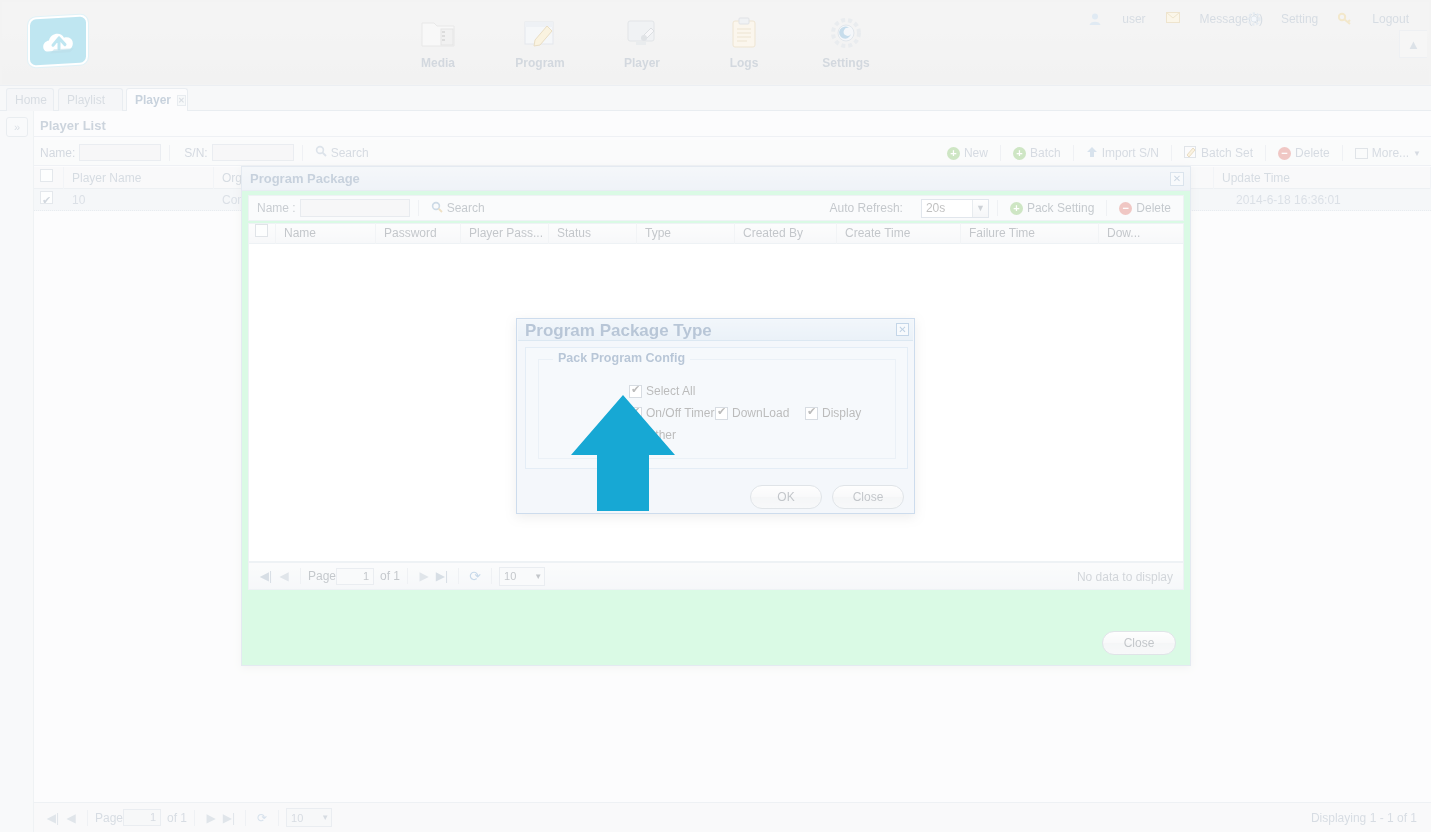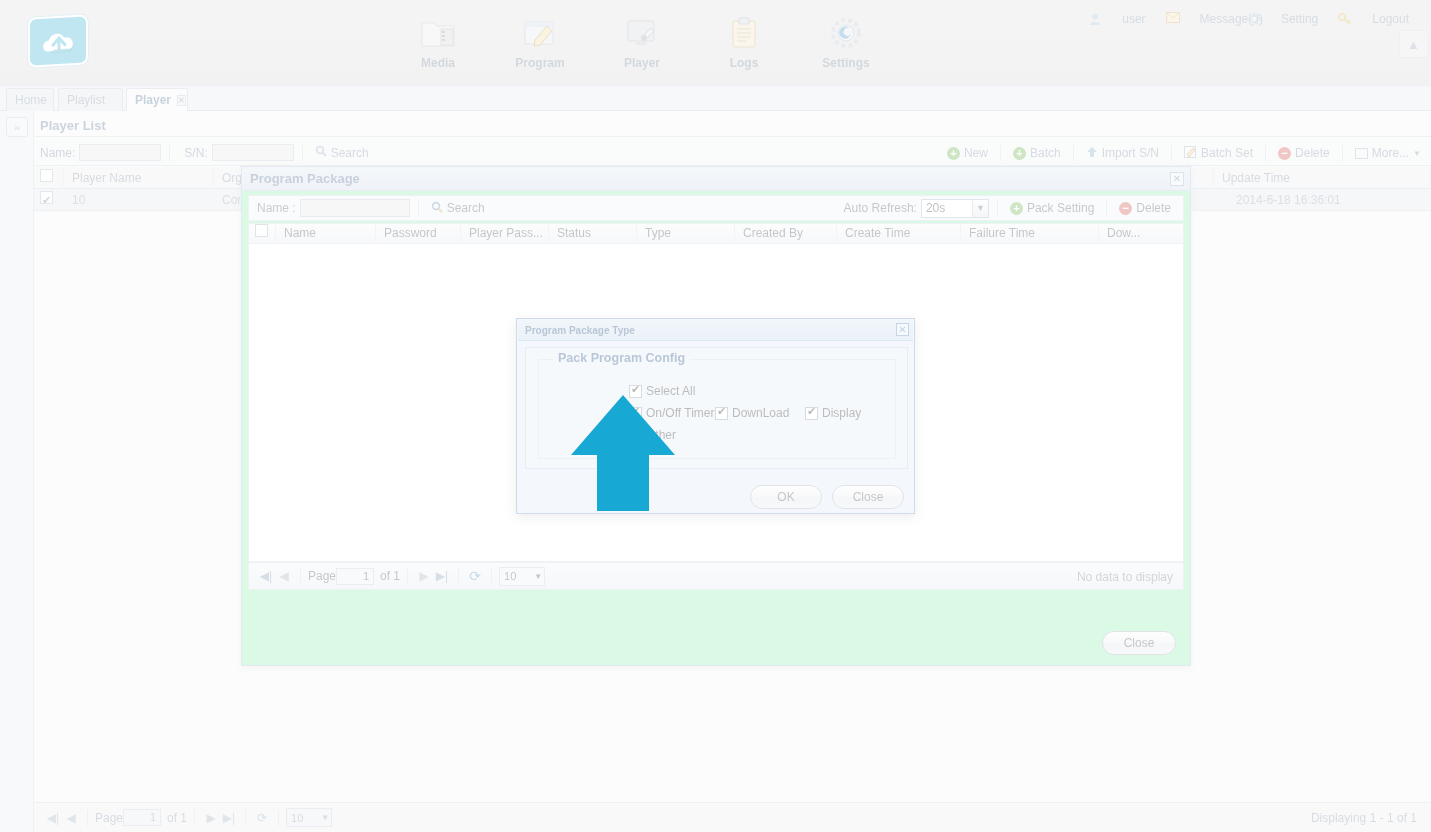--- a/index.html
+++ b/index.html
@@ -314,21 +314,21 @@
     display: flex; align-items: center; gap: 4px;
     color: #40505f; font-size: 12px; padding: 0 4px;
     cursor: pointer; white-space: nowrap;
   }
   .pp-sel {
     width: 68px; height: 19px;
     background: #ffffff; border: 1px solid #9fb0c2;
     font-size: 12px; color: #333;
     display: flex; align-items: center; justify-content: space-between;
     padding: 0 0 0 4px;
-    margin-left: 4px;
+    margin-left: 18px;
   }
   .sel-arrow {
     width: 16px; height: 17px;
     background: linear-gradient(180deg,#fdfdfd,#dfe4ea);
     border-left: 1px solid #b6c1cd;
     display:flex; align-items:center; justify-content:center;
     color:#5c6b7b; font-size: 9px;
   }
   .pp-grid-head {
     position: absolute; left: 6px; top: 56px;
@@ -386,21 +386,21 @@
     width: 399px; height: 196px;
     background: #dbe8f4;
     border: 1px solid #5b8ec4;
     box-shadow: 0 3px 10px rgba(0,0,0,0.22);
   }
   .ppt-title {
     position: absolute; left: 1px; top: 1px;
     width: 395px; height: 21px;
     background: linear-gradient(180deg,#d4e4f3 0%, #bdd4ea 100%);
     border-bottom: 1px solid #8fb4d6;
-    font-weight: bold; font-size: 10px; color: #17457c;
+    font-weight: bold; font-size: 17px; color: #17457c;
     line-height: 21px; padding-left: 7px;
   }
   .ppt-x {
     position: absolute; right: 5px; top: 4px;
     width: 13px; height: 13px;
     border: 1px solid #3f7ab5;
     background: #e7f0f9;
     color: #2e6aa8; font-size: 10px; line-height: 11px;
     text-align: center;
     cursor: pointer;

